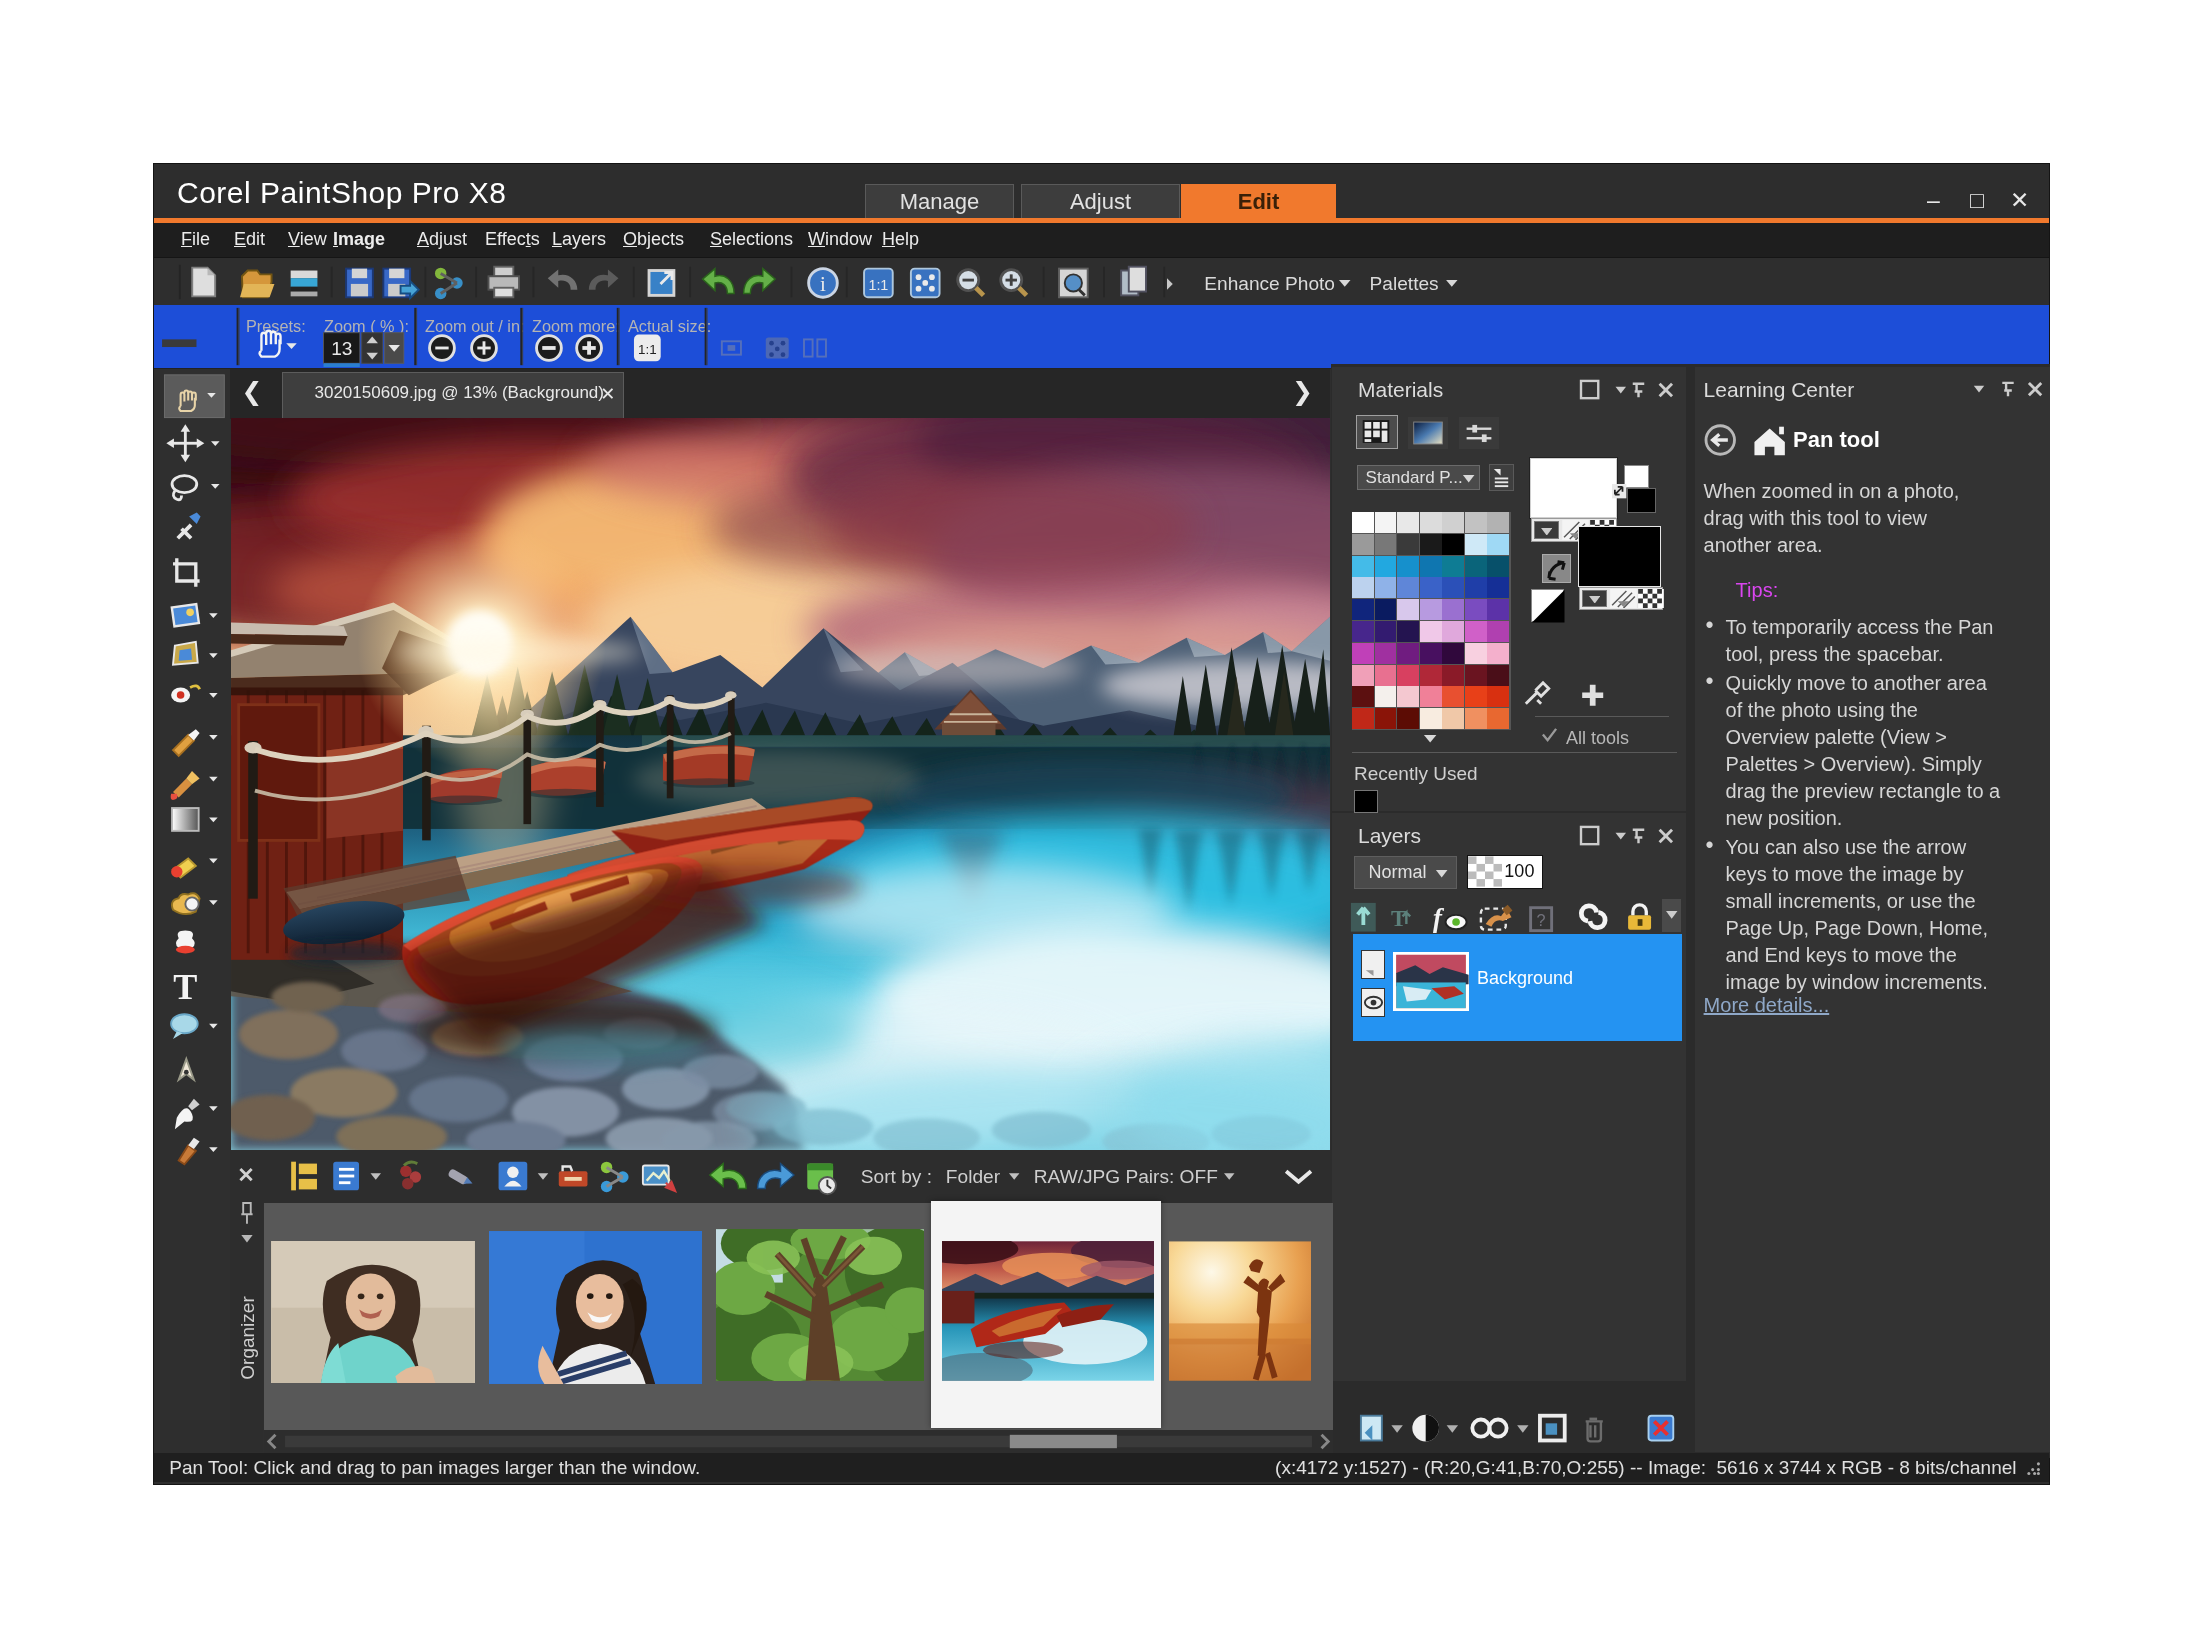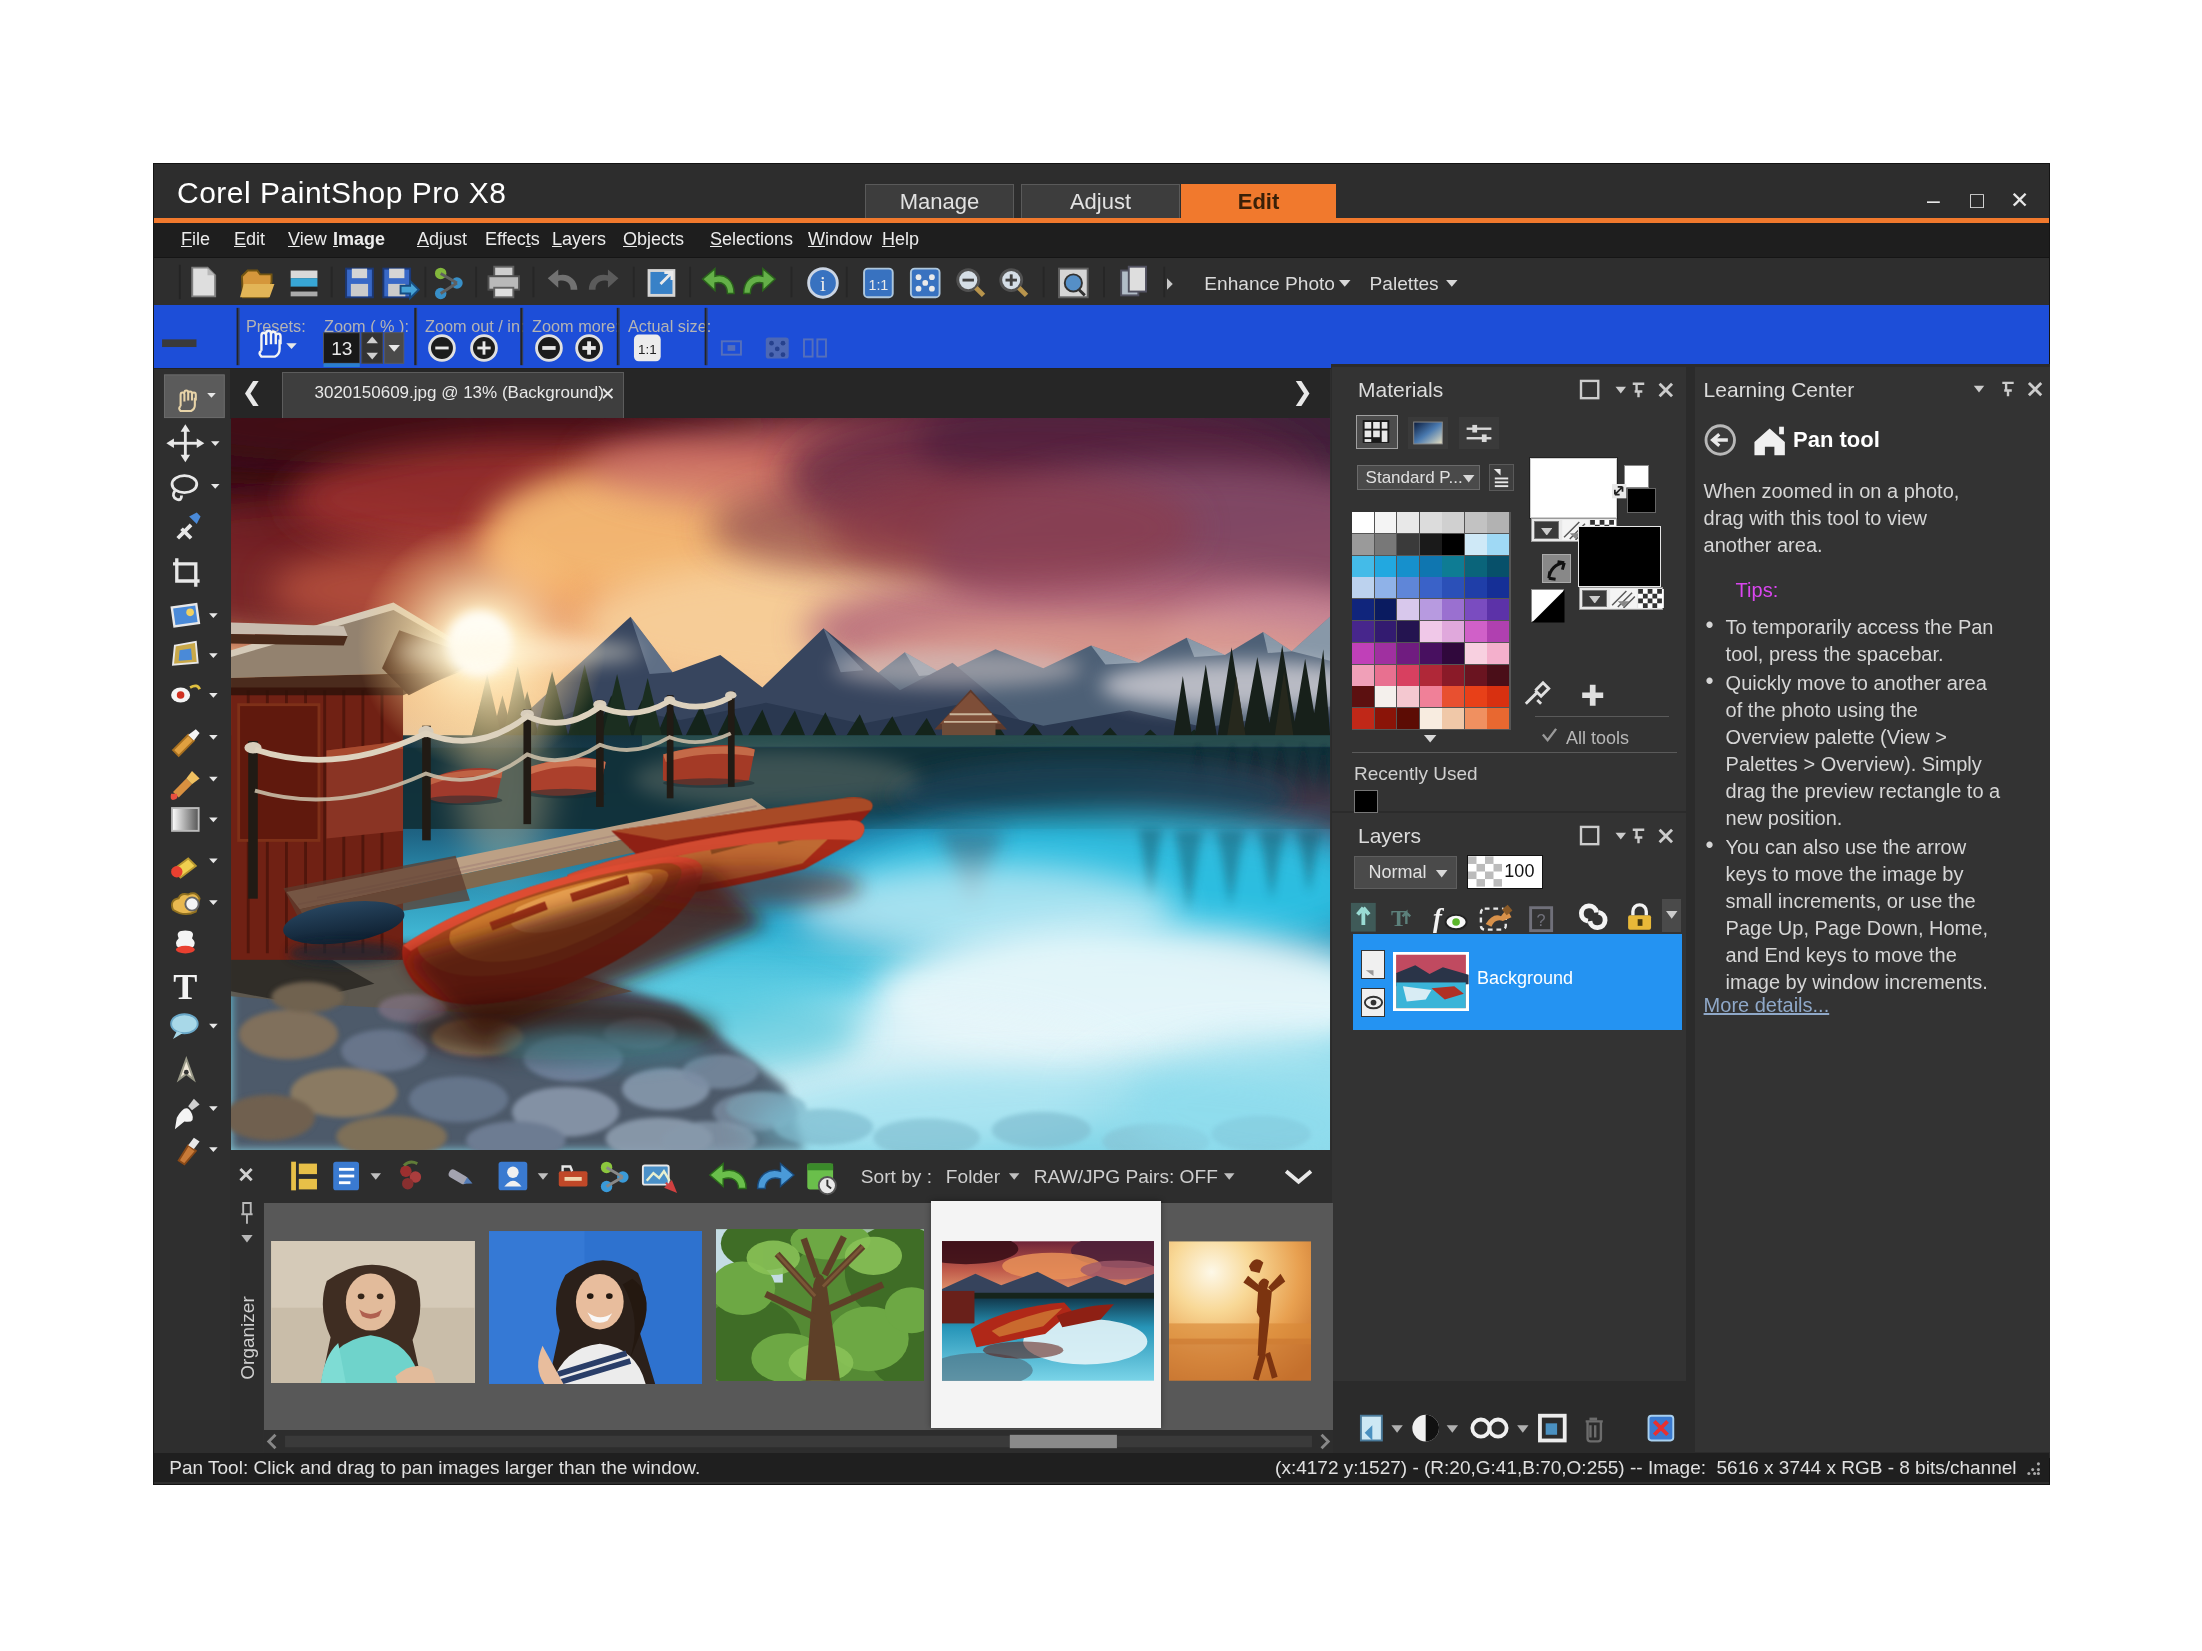--- a/index.html
+++ b/index.html
@@ -856,21 +856,21 @@
         </g>
       <rect x="292" y="15" width="24" height="15" rx="2" fill="#e8b838"></rect>
         <path d="M297,15 v-4 a7,7 0 0 1 14,0 v4" stroke="#f4f4f4" stroke-width="3.5" fill="none"></path>
         <rect x="302" y="19" width="5" height="7" fill="#473a10"></rect>
     </svg>
     <div class="abs" style="left:330px;top:86px;width:19px;height:32.5px;background:#4a4a4a;">
         <svg class="abs" style="left:3.8px;top:12.4px;" width="12.4" height="8.6" viewBox="0 0 13 9">
           <path d="M0,0 l12,0 -6,8 Z" fill="#ccc"></path>
         </svg>
       </div>
-    <div class="abs" style="left:21px;top:121px;width:329px;height:96px;background:#2493f2;">
+    <div class="abs" style="left:21px;top:121px;width:329px;height:107px;background:#2493f2;">
       <div class="abs" style="left:7.6px;top:16.3px;width:24px;height:29px;background:#f0f0f0;border:1px solid #333;"><svg width="23" height="28" viewBox="0 0 24 29">
             <path d="M4,20 l8,6 v-6 Z" fill="#999"></path>
           </svg></div>
       <div class="abs" style="left:7.6px;top:54px;width:24px;height:29px;background:#f0f0f0;border:1px solid #333;"><svg width="23" height="28" viewBox="0 0 24 29">
             <ellipse cx="12" cy="14" rx="9" ry="6" fill="none" stroke="#333" stroke-width="2"></ellipse>
             <circle cx="12" cy="14" r="3" fill="#333"></circle>
           </svg></div>
       <div class="abs" style="left:40px;top:18px;width:76px;height:59px;background:#fff;">
         <svg width="76" height="59" viewBox="0 0 79 62">
             <rect x="3" y="3" width="73" height="56" fill="#d86a50"></rect>

